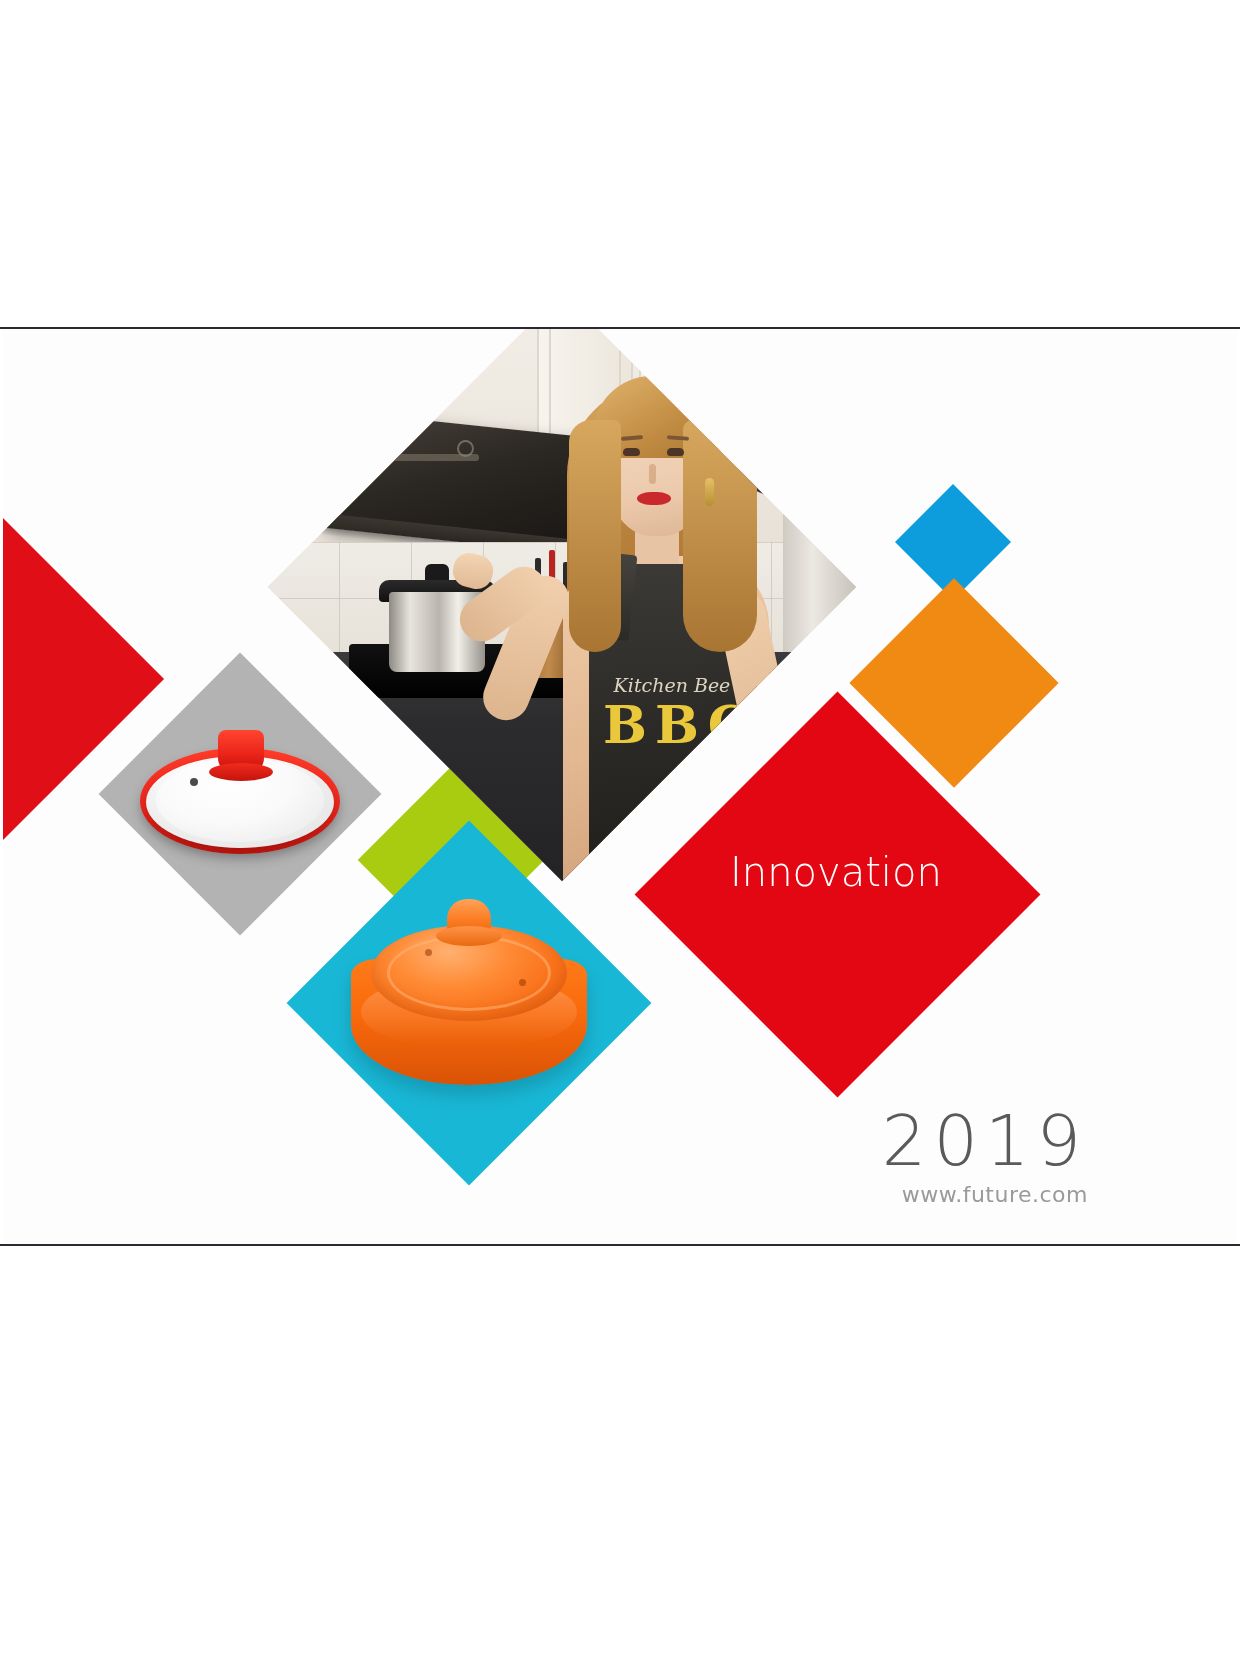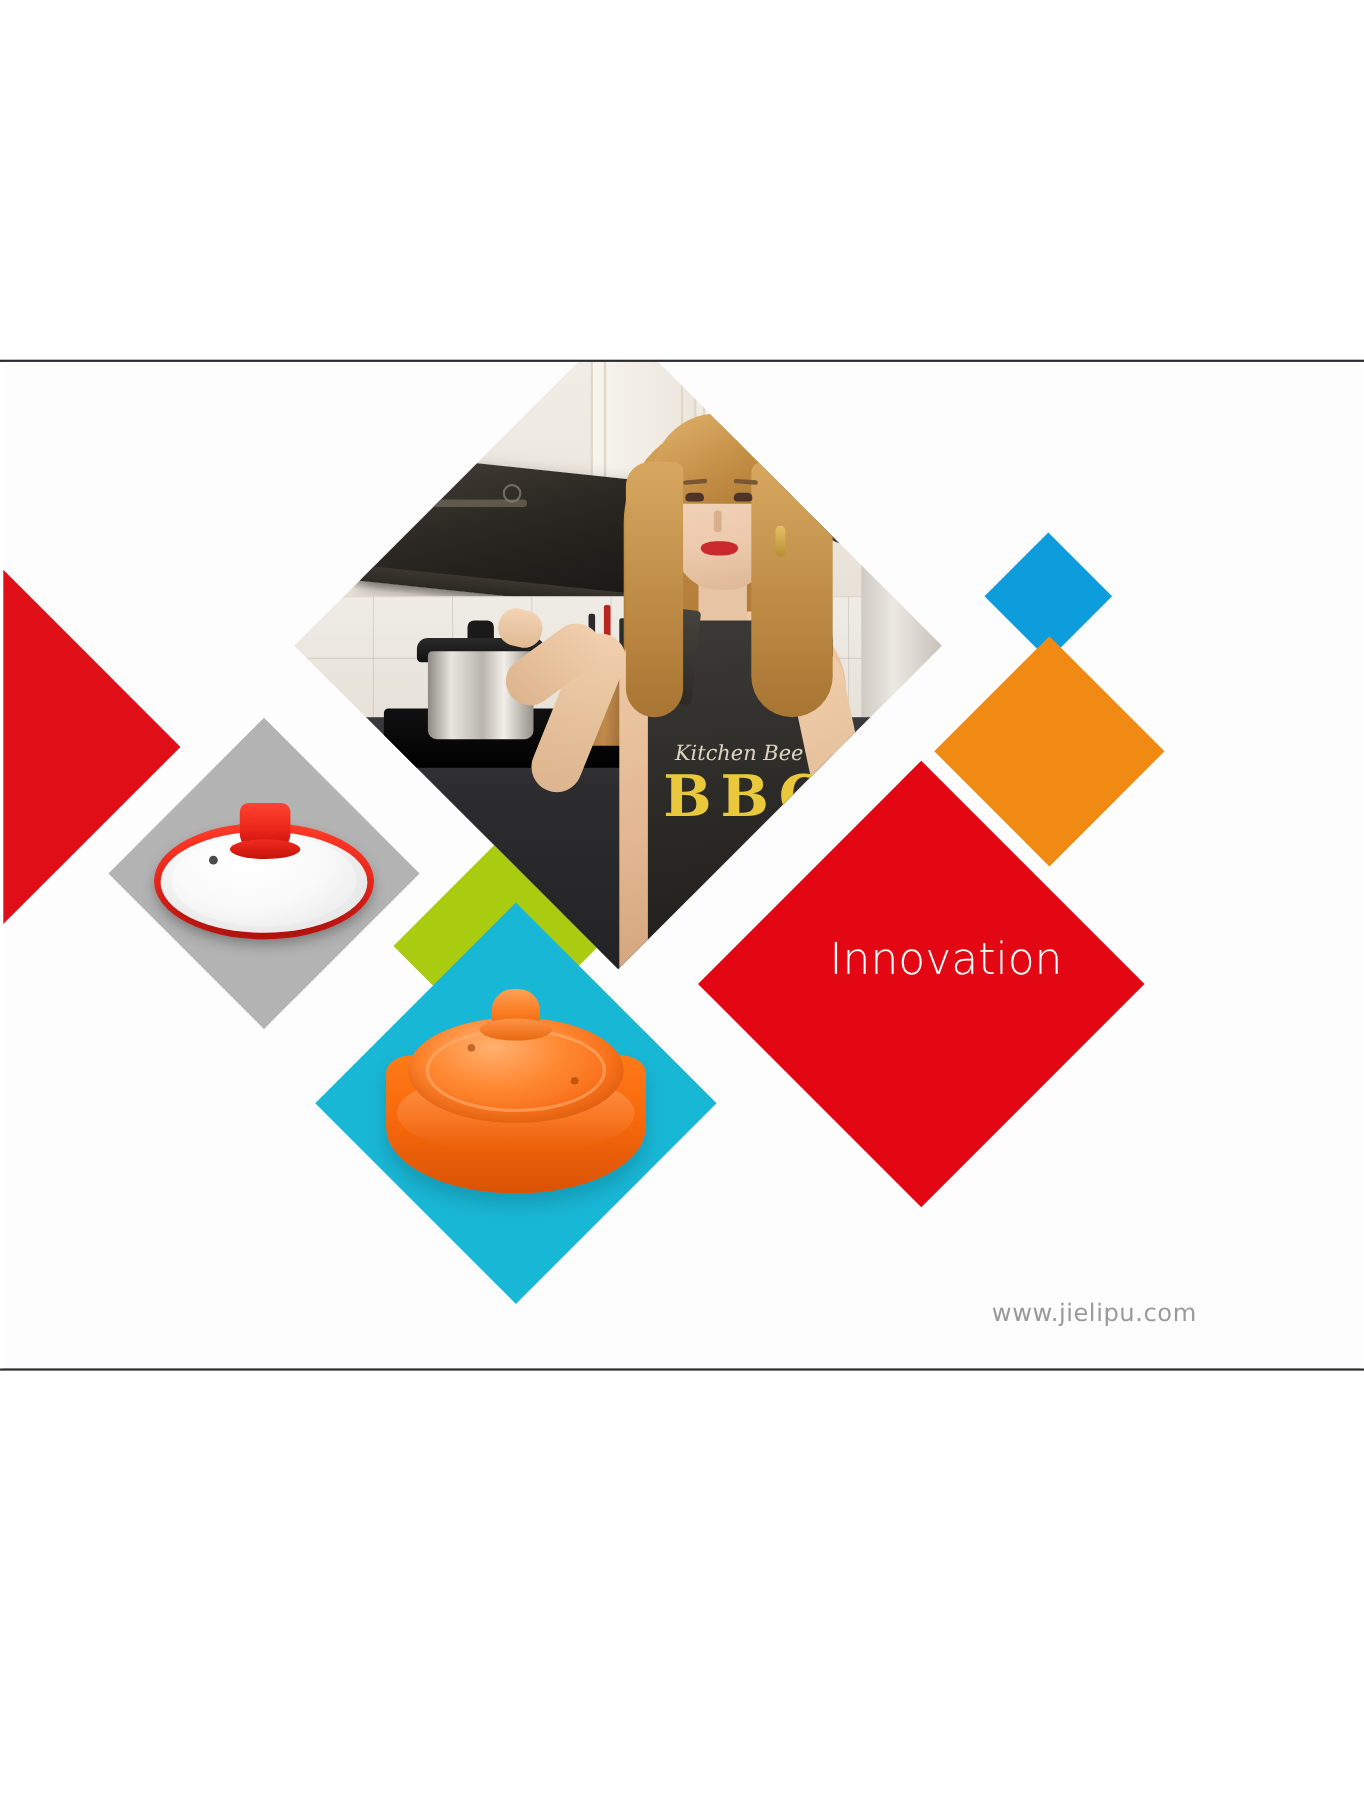--- a/index.html
+++ b/index.html
@@ -581,21 +581,21 @@
     color: #1f538f;
   }
 
   
   #slogan {
     position: absolute;
     left: 730px;
     top: 520px;
     width: 260px;
     z-index: 30;
-    text-align: center;
+    text-align: left;
     color: #ffffff;
     font-family: "DejaVu Sans", sans-serif;
     font-size: 40px;
     line-height: 46px;
     font-weight: 300;
   }
   #slogan .l1 { display:block; }
   #slogan .l2 { display:block; }
   #slogan .l3 { display:block; }
 
@@ -722,19 +722,20 @@
       </div>
     </div>
 
     <div class="dia" id="dia-red-big"></div>
 
     <div id="slogan">
       <span class="l1">Innovation</span>
     </div>
 
 
-    <div id="site">www.jielipu.com</div>
+    <div id="year">2019</div>
+    <div id="site">www.future.com</div>
 
     <div class="edge-white left"></div>
     <div class="edge-white right"></div>
   </div>
 
 </div>
 
 </body></html>

